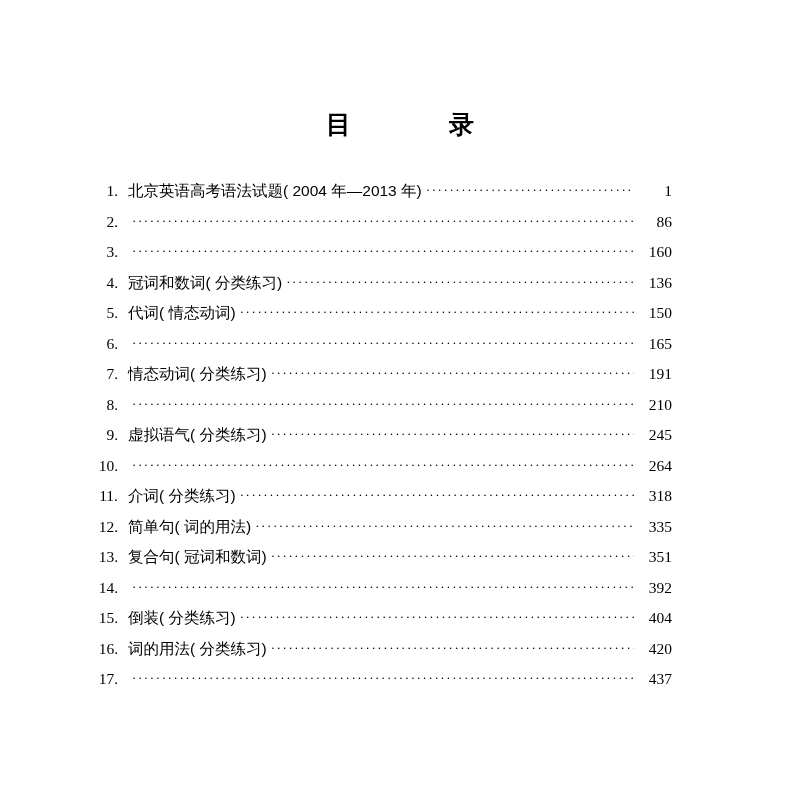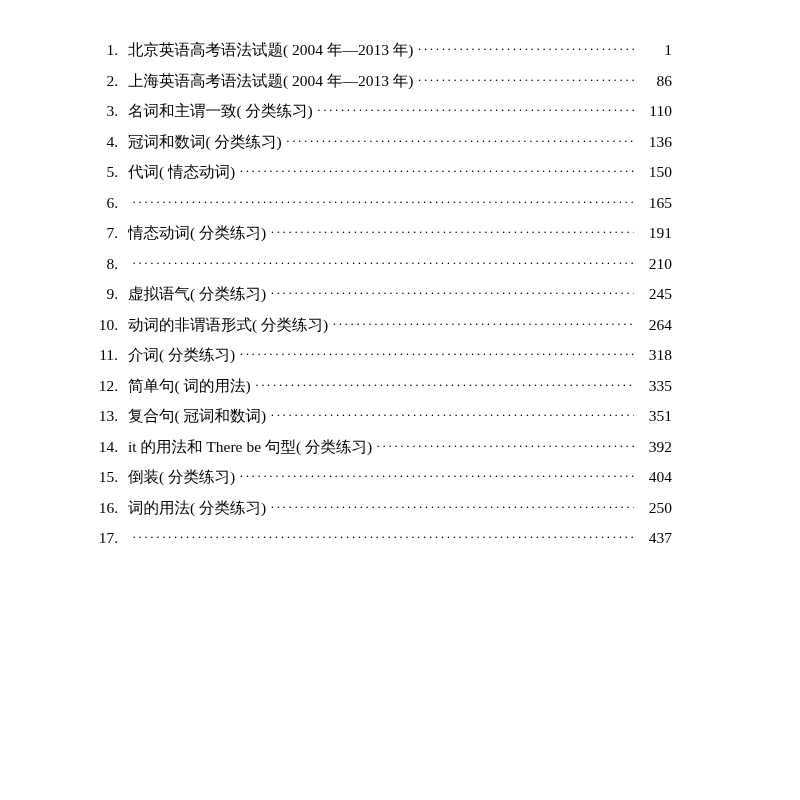--- a/index.html
+++ b/index.html
@@ -54,21 +54,21 @@
     flex: 0 0 auto;
     font-family: "Liberation Serif", "DejaVu Serif", serif;
   }
   .toc-dot-after-num {
     flex: 0 0 auto;
     width: 10px;
     text-align: left;
   }
   .toc-text {
     flex: 0 0 auto;
-    font-family: Liberation Serif, serif;
+    font-family: Liberation Sans, sans-serif;
   }
   .toc-leader {
     flex: 1 1 auto;
     overflow: hidden;
     white-space: nowrap;
     margin: 0 4px;
     position: relative;
     top: -2px;
     font-size: 13px;
     letter-spacing: 1.6px;
@@ -78,41 +78,40 @@
     flex: 0 0 auto;
     width: 34px;
     text-align: right;
     font-family: "Liberation Serif", "DejaVu Serif", serif;
   }
 </style>
 </head>
 <body>
 
 <div class="page">
+  <div class="toc-title">目　　录</div>
   <ul class="toc-list">
     <li class="toc-row">
       <span class="toc-num">1.</span>
       <span class="toc-dot-after-num"></span>
       <span class="toc-text">北京英语高考语法试题( 2004 年—2013 年)</span>
       <span class="toc-leader">······························································································</span>
       <span class="toc-page">1</span>
     </li>
     <li class="toc-row">
       <span class="toc-num">2.</span>
       <span class="toc-dot-after-num"></span>
-      <span class="toc-text">上海英语高考语法试题( 2004 年—2013 年)</span>
       <span class="toc-leader">······························································································</span>
       <span class="toc-page">86</span>
     </li>
     <li class="toc-row">
       <span class="toc-num">3.</span>
       <span class="toc-dot-after-num"></span>
-      <span class="toc-text">名词和主谓一致( 分类练习)</span>
-      <span class="toc-leader">······························································································</span>
-      <span class="toc-page">110</span>
+      <span class="toc-leader">······························································································</span>
+      <span class="toc-page">160</span>
     </li>
     <li class="toc-row">
       <span class="toc-num">4.</span>
       <span class="toc-dot-after-num"></span>
       <span class="toc-text">冠词和数词( 分类练习)</span>
       <span class="toc-leader">······························································································</span>
       <span class="toc-page">136</span>
     </li>
     <li class="toc-row">
       <span class="toc-num">5.</span>
@@ -143,21 +142,20 @@
     <li class="toc-row">
       <span class="toc-num">9.</span>
       <span class="toc-dot-after-num"></span>
       <span class="toc-text">虚拟语气( 分类练习)</span>
       <span class="toc-leader">······························································································</span>
       <span class="toc-page">245</span>
     </li>
     <li class="toc-row">
       <span class="toc-num">10.</span>
       <span class="toc-dot-after-num"></span>
-      <span class="toc-text">动词的非谓语形式( 分类练习)</span>
       <span class="toc-leader">······························································································</span>
       <span class="toc-page">264</span>
     </li>
     <li class="toc-row">
       <span class="toc-num">11.</span>
       <span class="toc-dot-after-num"></span>
       <span class="toc-text">介词( 分类练习)</span>
       <span class="toc-leader">······························································································</span>
       <span class="toc-page">318</span>
     </li>
@@ -171,37 +169,36 @@
     <li class="toc-row">
       <span class="toc-num">13.</span>
       <span class="toc-dot-after-num"></span>
       <span class="toc-text">复合句( 冠词和数词)</span>
       <span class="toc-leader">······························································································</span>
       <span class="toc-page">351</span>
     </li>
     <li class="toc-row">
       <span class="toc-num">14.</span>
       <span class="toc-dot-after-num"></span>
-      <span class="toc-text">it 的用法和 There be 句型( 分类练习)</span>
       <span class="toc-leader">······························································································</span>
       <span class="toc-page">392</span>
     </li>
     <li class="toc-row">
       <span class="toc-num">15.</span>
       <span class="toc-dot-after-num"></span>
       <span class="toc-text">倒装( 分类练习)</span>
       <span class="toc-leader">······························································································</span>
       <span class="toc-page">404</span>
     </li>
     <li class="toc-row">
       <span class="toc-num">16.</span>
       <span class="toc-dot-after-num"></span>
       <span class="toc-text">词的用法( 分类练习)</span>
       <span class="toc-leader">······························································································</span>
-      <span class="toc-page">250</span>
+      <span class="toc-page">420</span>
     </li>
     <li class="toc-row">
       <span class="toc-num">17.</span>
       <span class="toc-dot-after-num"></span>
       <span class="toc-leader">······························································································</span>
       <span class="toc-page">437</span>
     </li>
   </ul>
 </div>
 

